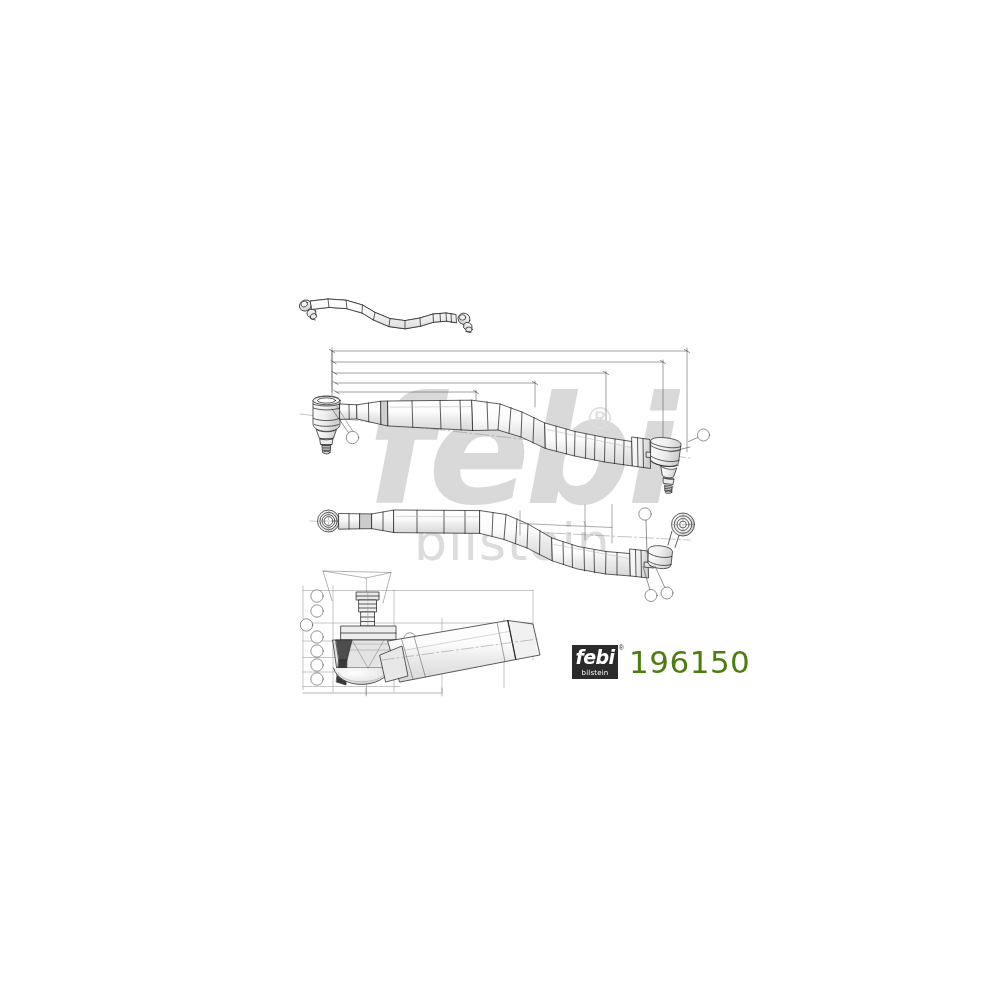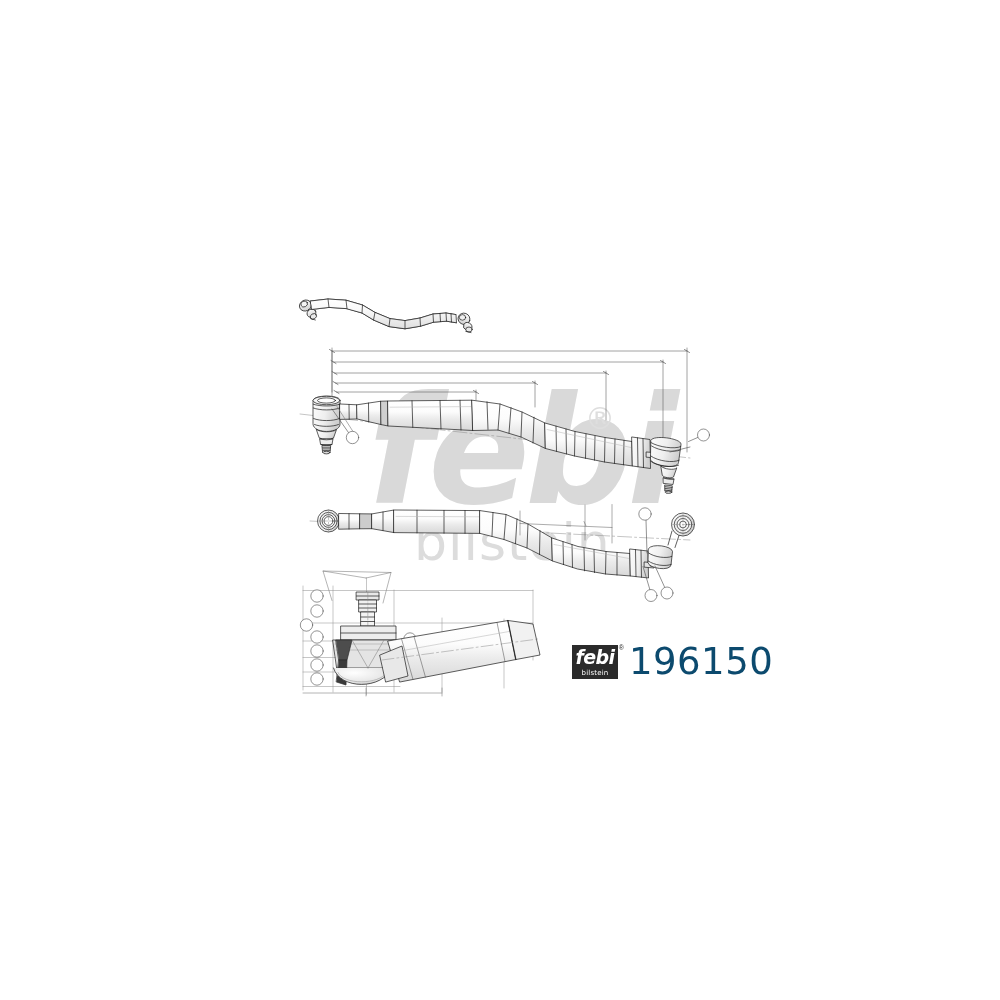--- a/index.html
+++ b/index.html
@@ -75,23 +75,23 @@
   }
   #brand-logo-mark .reg-mark {
     position: absolute;
     right: -6px;
     top: -1px;
     color: #2b2b2b;
     font-size: 7px;
     line-height: 7px;
   }
   #part-number-text {
-    color: #0c4a6e;
+    color: #4d7c0f;
     font-family: "DejaVu Sans", sans-serif;
-    font-size: 37px;
+    font-size: 31px;
     line-height: 34px;
     letter-spacing: 0.5px;
     white-space: nowrap;
   }
   
   #watermark {
     position: absolute;
     left: 352px;
     top: 380px;
     width: 300px;

